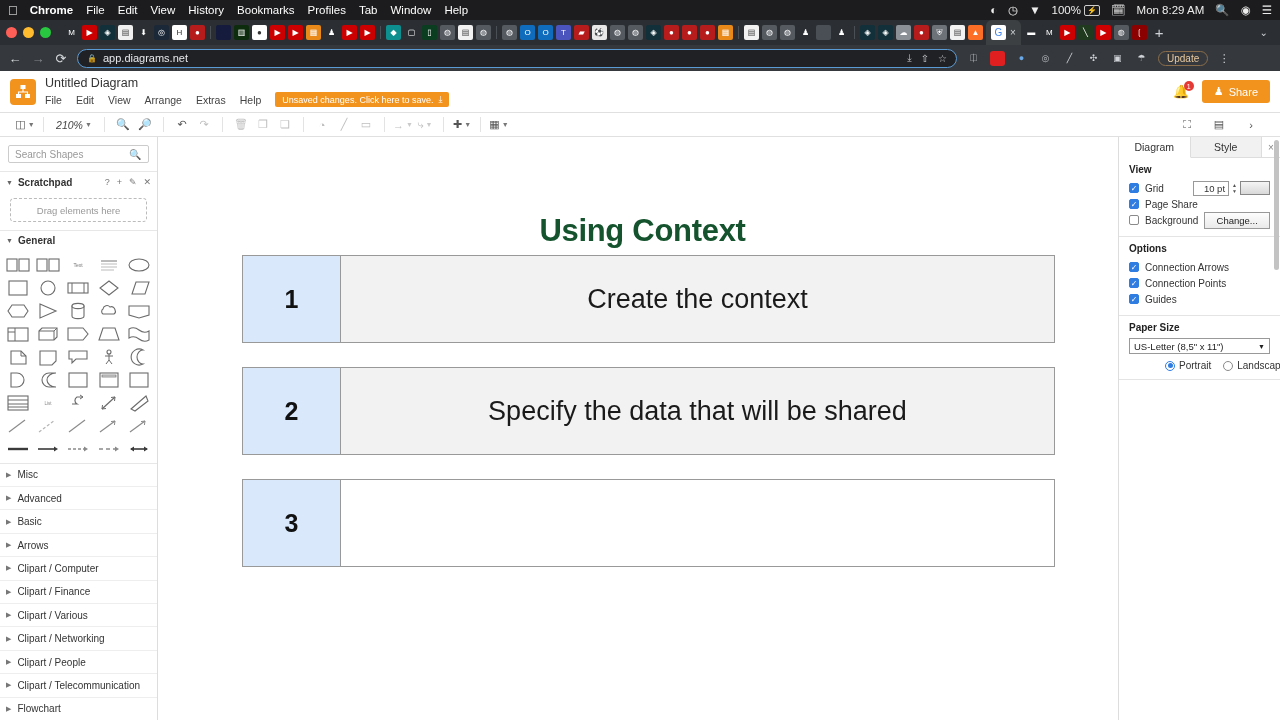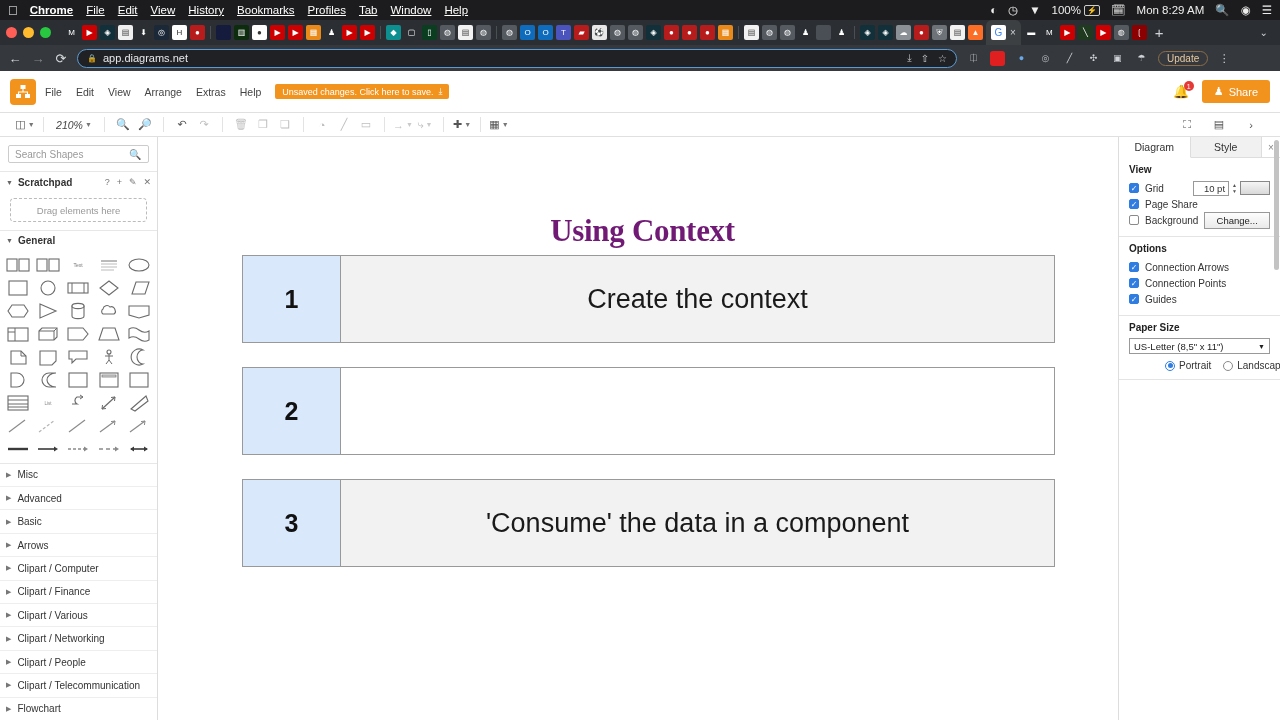--- a/index.html
+++ b/index.html
@@ -10,21 +10,21 @@
     background: #fff;
   }
 
   
   .macbar {
     height: 20px; background: #1c1c1e; color: #fff;
     display: flex; align-items: center; padding: 0 8px;
     font-size: 11.5px;
   }
   .macbar .apple { font-size: 13px; margin-right: 12px; line-height: 1; }
-  .macbar .mitem { margin-right: 13px; white-space: nowrap; text-decoration: underline; }
+  .macbar .mitem { margin-right: 13px; white-space: nowrap; }
   .macbar .mitem.bold { font-weight: bold; }
   .macbar .spacer { flex: 1; }
   .macbar .ritem { margin-left: 11px; display: flex; align-items: center; opacity: .92; }
   .macbar .batt {
     border: 1px solid #ddd; border-radius: 2px; padding: 0 2px;
     font-size: 8px; margin-left: 3px; line-height: 9px;
   }
 
   
   .tabstrip {
@@ -149,22 +149,22 @@
   .catrow .tri { font-size: 7px; color: #777; }
 
   
   .canvas { flex: 1; background: #fff; position: relative; overflow: hidden; }
   .page {
     position: absolute; left: 3px; top: 0; width: 963px; height: 584px;
     background: #fff; box-shadow: 1px 0 0 #e9e9e9;
   }
   .diagram-title {
     position: absolute; left: 0; right: 0; top: 76px; text-align: center;
-    font-size: 31px; font-weight: bold; color: #701a75;
-    font-family: Liberation Serif, serif; letter-spacing: -0.3px;
+    font-size: 31px; font-weight: bold; color: #14532d;
+    font-family: Liberation Sans, sans-serif; letter-spacing: -0.3px;
   }
   .steprow {
     position: absolute; left: 81px; width: 813px; height: 88px;
     display: flex; border: 1px solid #999;
   }
   .stepnum {
     width: 98px; background: #dae8fc; border-right: 1px solid #999;
     display: flex; align-items: center; justify-content: center;
     font-size: 25px; font-weight: bold; color: #111;
   }
@@ -364,20 +364,21 @@
 <div class="appheader">
   <div class="logo">
     <svg width="16" height="16" viewBox="0 0 16 16">
       <rect x="5.5" y="1" width="5" height="4" fill="#fff"></rect>
       <rect x="1" y="10" width="5" height="4" fill="#fff"></rect>
       <rect x="10" y="10" width="5" height="4" fill="#fff"></rect>
       <path d="M8 5v3M3.5 10V8h9v2" stroke="#fff" stroke-width="1.1" fill="none"></path>
     </svg>
   </div>
   <div class="titlewrap">
+    <div class="doctitle">Untitled Diagram</div>
     <div class="menurow">
       <span class="mi">File</span>
       <span class="mi">Edit</span>
       <span class="mi">View</span>
       <span class="mi">Arrange</span>
       <span class="mi">Extras</span>
       <span class="mi">Help</span>
       <span class="unsaved">
         <span>Unsaved changes. Click here to save.</span>
         <span>⤓</span>
@@ -758,25 +759,25 @@
     <div class="page">
       <div class="diagram-title">Using Context</div>
 
       <div class="steprow" style="top:118px">
         <div class="stepnum">1</div>
         <div class="steptext">Create the context</div>
       </div>
 
       <div class="steprow" style="top:230px">
         <div class="stepnum">2</div>
+        <div class="steptext">Specify the data that will be shared</div>
       </div>
 
       <div class="steprow" style="top:342px">
         <div class="stepnum">3</div>
-        <div class="steptext">'Consume' the data in a component</div>
       </div>
     </div>
 
   </div>
 
   <div class="rightpanel">
     <div class="rtabs">
       <div class="rtab active">Diagram</div>
       <div class="rtab">Style</div>
       <div class="rclose">×</div>

